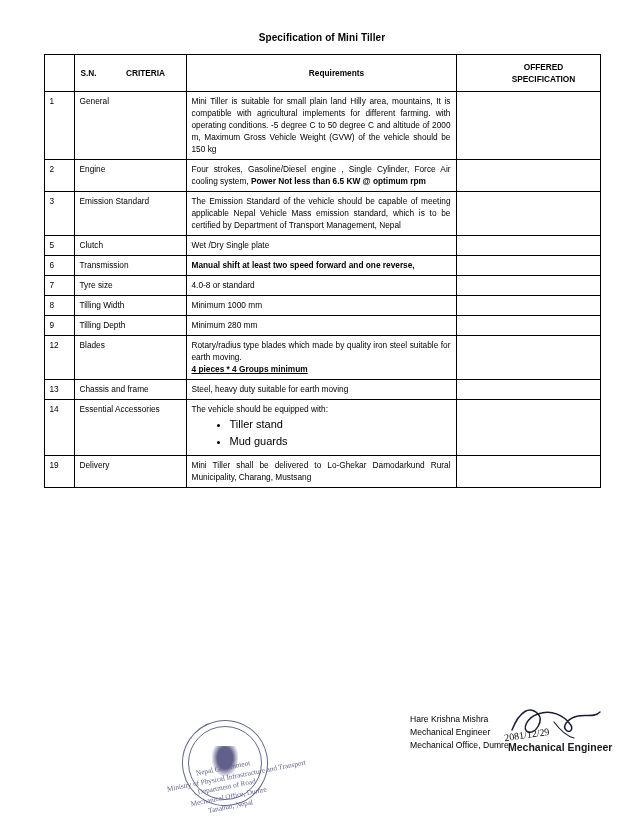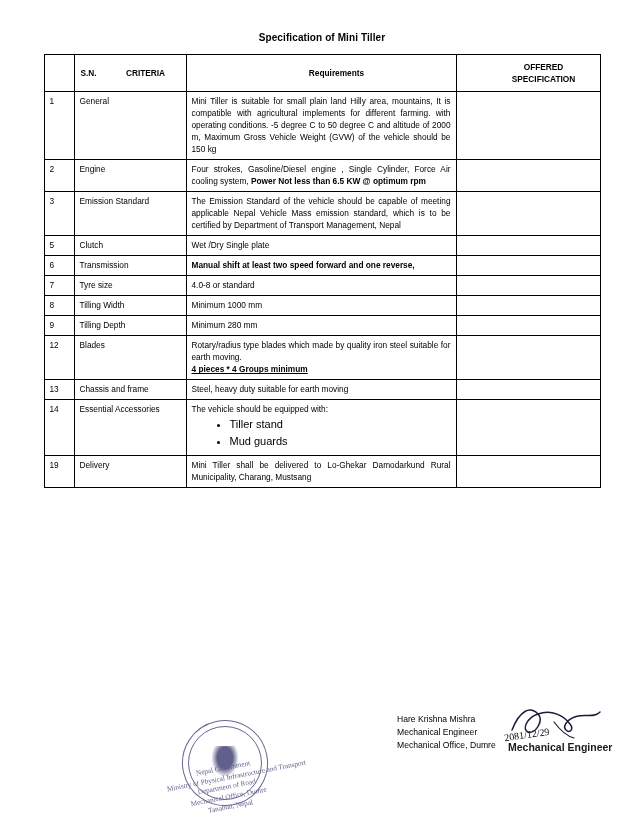--- a/index.html
+++ b/index.html
@@ -69,21 +69,21 @@
   }
   ul.bullets li {
     margin: 0 0 1px 0;
     font-size: 11px;
     line-height: 1.45;
   }
 
   
   .sig-block {
     position: absolute;
-    left: 397px;
+    left: 410px;
     top: 681px;
     font-size: 8.6px;
     line-height: 1.5;
     text-align: left;
   }
   .sig-block div { white-space: nowrap; }
 
   .sig-scribble {
     position: absolute;
     left: 508px;

